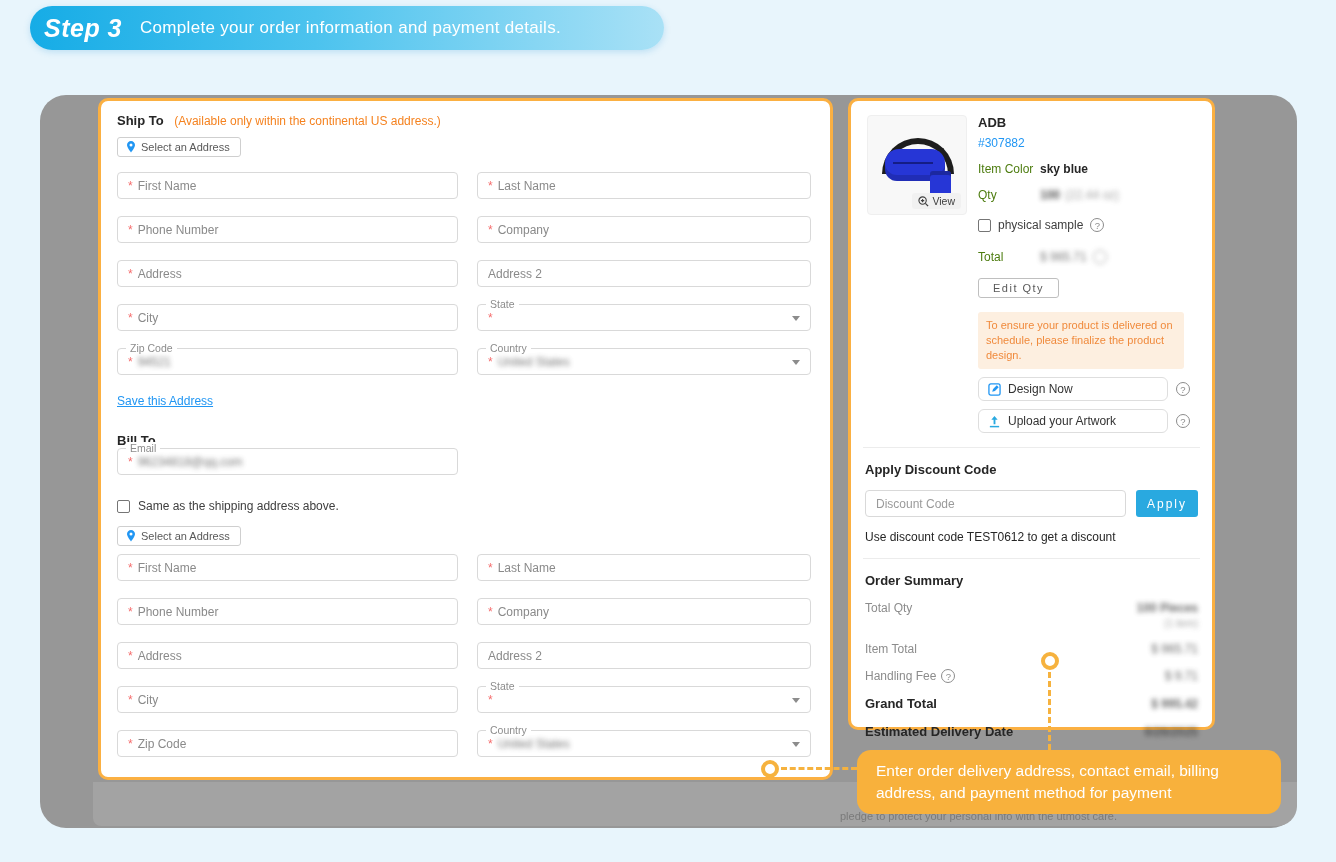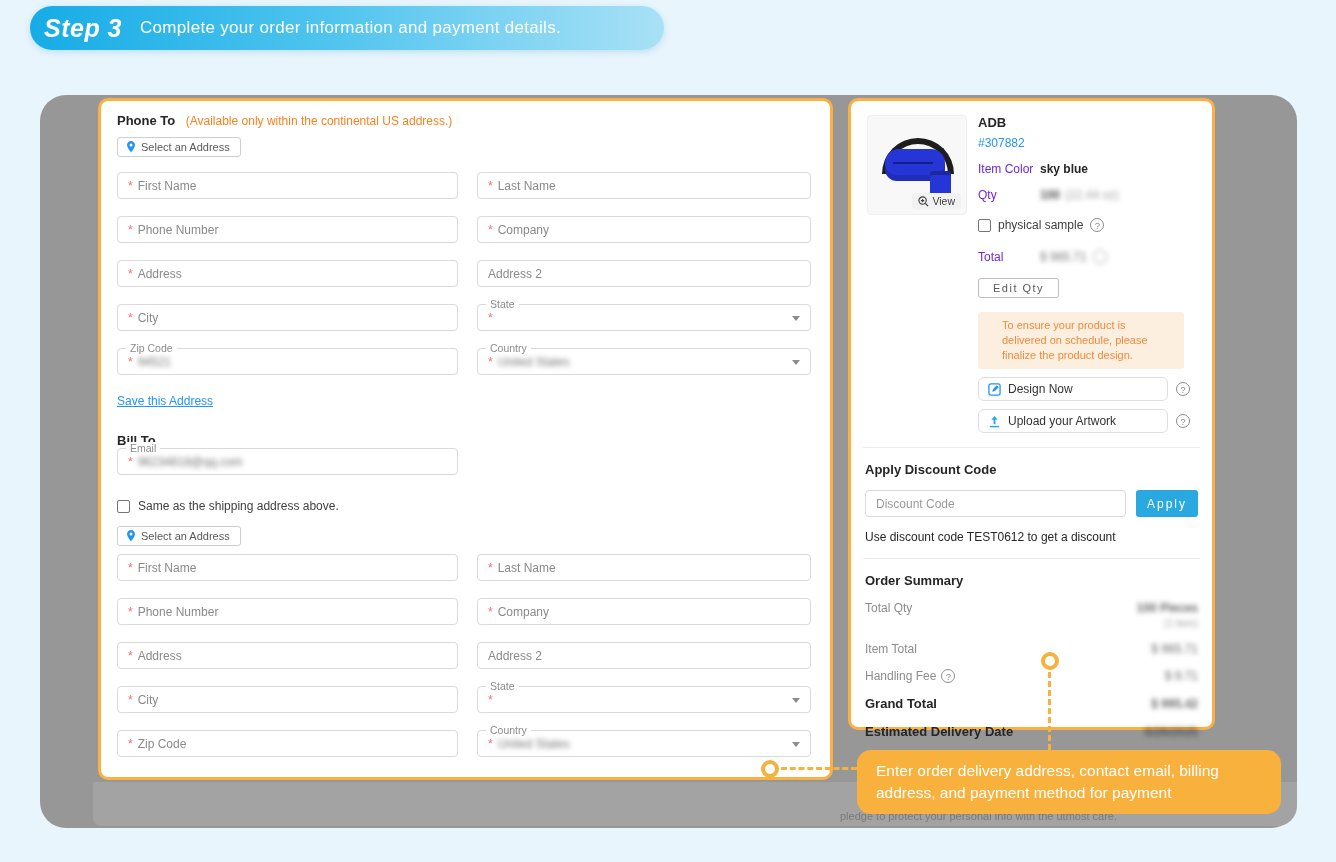--- a/index.html
+++ b/index.html
@@ -109,38 +109,38 @@
     box-shadow:inset 0 4px 0 rgba(0,0,0,.25);
   }
   .view-chip {
     position:absolute; right:5px; bottom:5px; display:flex; align-items:center; gap:3px;
     background:#f1f1f1; border-radius:3px; padding:2px 6px; font-size:10.5px; color:#404040;
     cursor:pointer;
   }
   .p-name { font-size:13px; font-weight:700; padding-top:2px; }
   .p-id { font-size:12px; color:#2196f3; margin-top:6px; cursor:pointer; }
   .info-row { display:flex; align-items:center; margin-top:12px; font-size:12px; }
-  .info-label { color:#6d28d9; width:62px; flex:0 0 auto; }
+  .info-label { color:#4d7c0f; width:62px; flex:0 0 auto; }
   .info-value { color:#262626; font-weight:700; }
   .qty-extra { color:#8c8c8c; font-weight:400; margin-left:5px; }
   .sample-row { margin-top:16px; display:flex; align-items:center; gap:7px; }
   .qicon {
     width:14px; height:14px; border:1px solid #8c8c8c; border-radius:50%;
     color:#8c8c8c; font-size:9.5px; display:inline-flex; align-items:center; justify-content:center;
     flex:0 0 auto;
   }
   .total-row { margin-top:18px; }
   .total-group { display:flex; align-items:center; gap:6px; }
   .editqty-btn {
     display:inline-block; margin-top:14px; border:1px solid #bfbfbf; border-radius:3px;
     padding:3px 14px; font-size:11px; letter-spacing:1.5px; color:#595959; background:#fff; cursor:pointer;
   }
   .notice {
     margin-top:14px; width:206px; background:#fdefe0; border-radius:3px;
-    padding:6px 24px; font-size:11px; line-height:15px; color:#f08a3c;
+    padding:6px 8px; font-size:11px; line-height:15px; color:#f08a3c;
   }
   .action-row { display:flex; align-items:center; gap:8px; margin-top:8px; }
   .action-btn {
     width:190px; height:24px; border:1px solid #dedede; border-radius:6px; background:#fff;
     display:flex; align-items:center; gap:7px; padding:0 9px; font-size:12px; color:#333;
     cursor:pointer;
   }
   .action-btn svg { display:block; flex:0 0 auto; }
   .divider { height:1px; background:#ececec; margin:14px -2px 0; }
   .block-heading { font-size:13px; font-weight:700; margin-top:14px; }
@@ -188,21 +188,21 @@
   <span class="subtitle">Complete your order information and payment details.</span>
 </div>
 
 <div class="overlay"></div>
 <div class="dim-strip"></div>
 <div class="pledge-text">pledge to protect your personal info with the utmost care.</div>
 
 <div class="panel left-panel">
 
   <div>
-    <span class="section-heading">Phone To</span>
+    <span class="section-heading">Ship To</span>
     <span class="ship-note">(Available only within the continental US address.)</span>
   </div>
 
   <div class="chip">
     <svg width="10" height="12" viewBox="0 0 10 12">
         <path d="M5 0C2.8 0 1 1.8 1 4c0 2.7 4 7.4 4 7.4S9 6.7 9 4C9 1.8 7.2 0 5 0zm0 5.5A1.5 1.5 0 1 1 5 2.5a1.5 1.5 0 0 1 0 3z" fill="#2196f3"></path>
       </svg>
     <span>Select an Address</span>
   </div>
 

